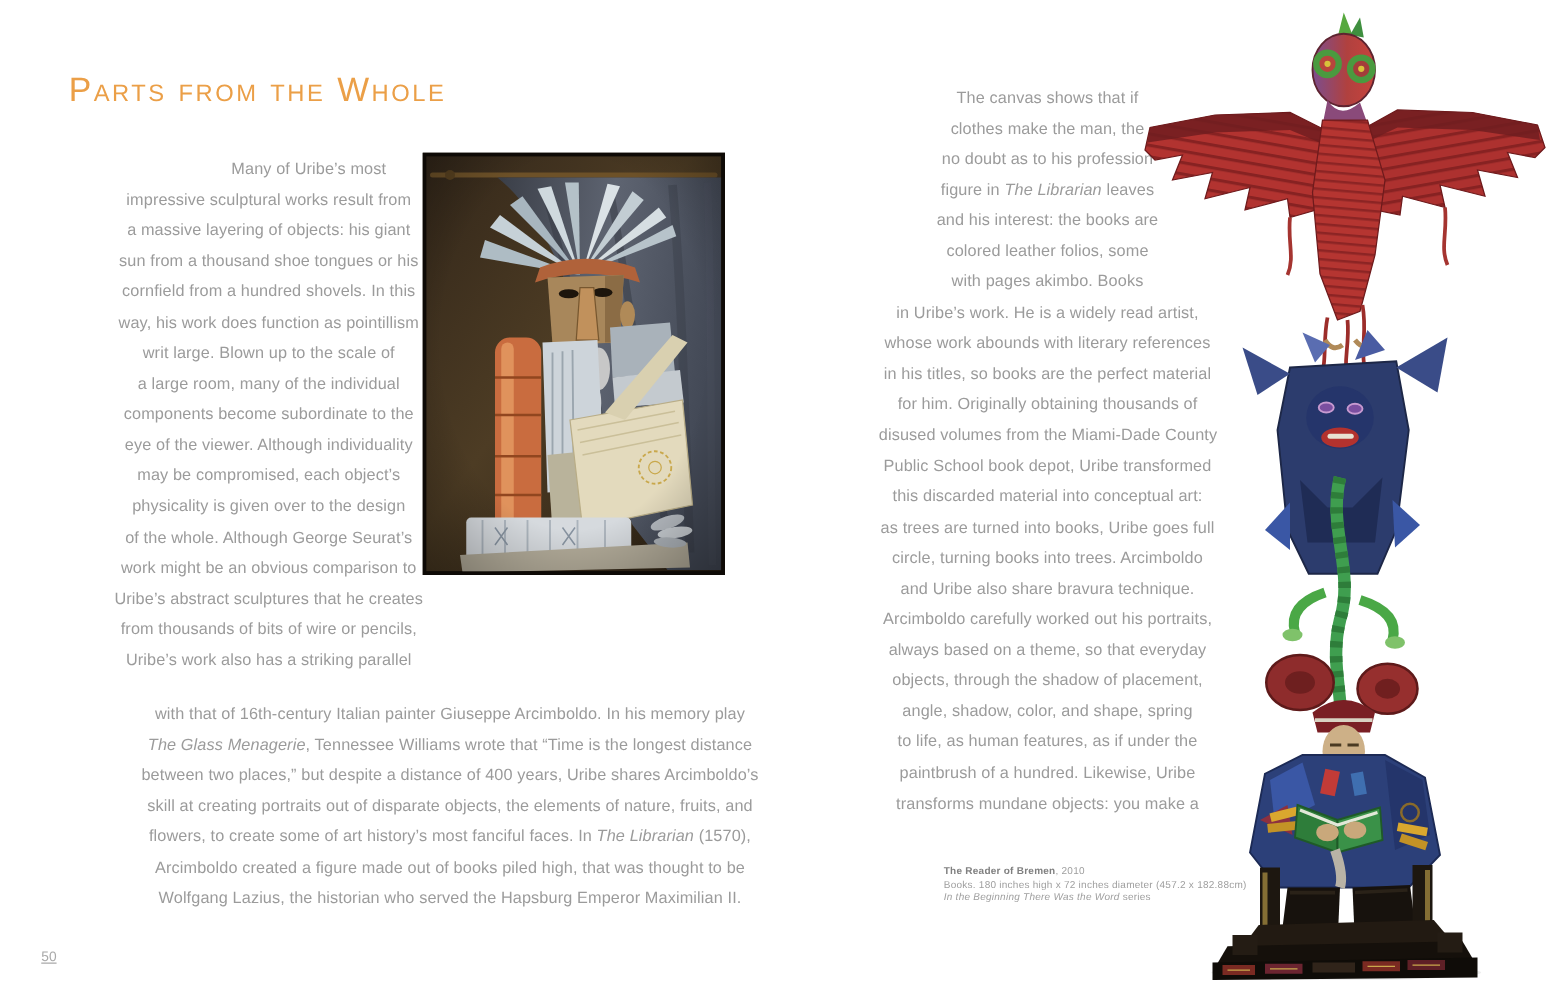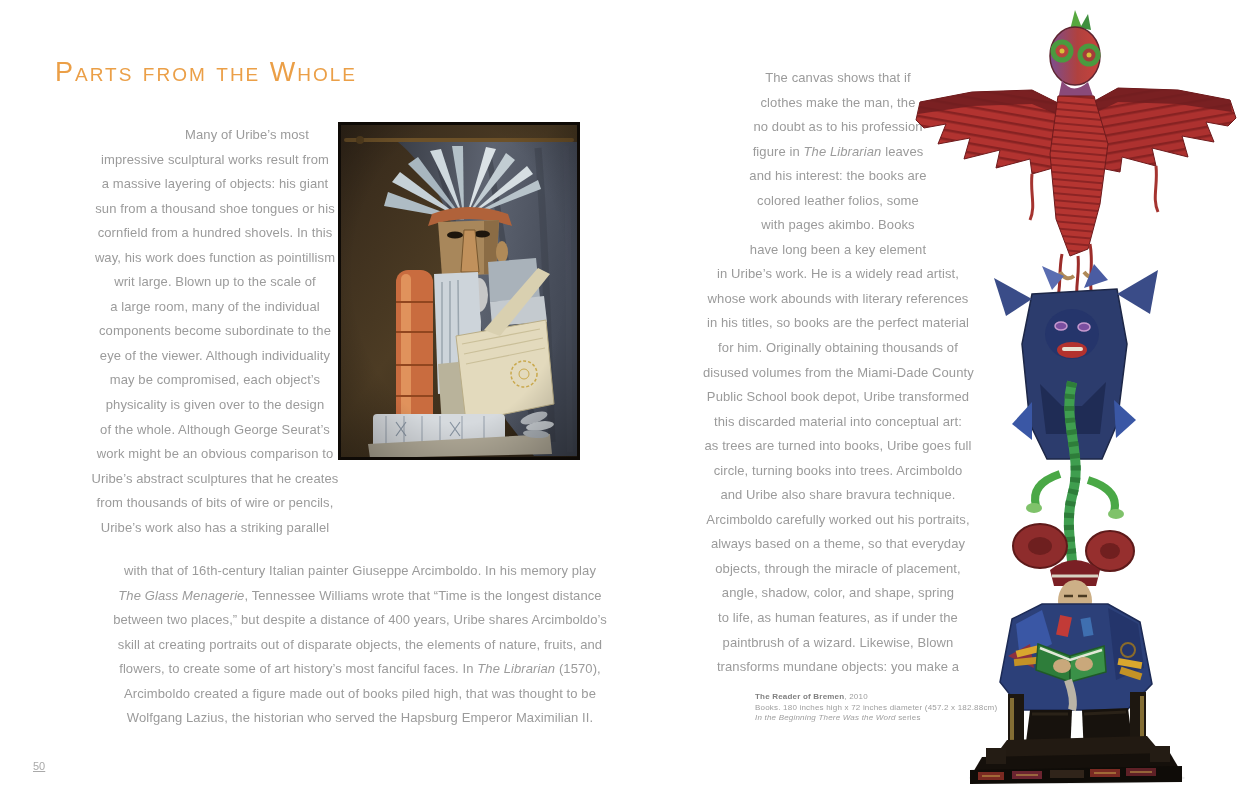--- a/index.html
+++ b/index.html
@@ -150,37 +150,36 @@
 
 
   <div class="col-right bodytext">
       <div class="line"><span>The canvas shows that if</span></div>
       <div class="line"><span>clothes make the man, the</span></div>
       <div class="line"><span>no doubt as to his profession</span></div>
       <div class="line"><span>figure in </span><span class="it">The Librarian</span><span> leaves</span></div>
       <div class="line"><span>and his interest: the books are</span></div>
       <div class="line"><span>colored leather folios, some</span></div>
       <div class="line"><span>with pages akimbo. Books</span></div>
-      <div class="line"><span>have long been a key element</span></div>
       <div class="line"><span>in Uribe’s work. He is a widely read artist,</span></div>
       <div class="line"><span>whose work abounds with literary references</span></div>
       <div class="line"><span>in his titles, so books are the perfect material</span></div>
       <div class="line"><span>for him. Originally obtaining thousands of</span></div>
       <div class="line"><span>disused volumes from the Miami-Dade County</span></div>
       <div class="line"><span>Public School book depot, Uribe transformed</span></div>
       <div class="line"><span>this discarded material into conceptual art:</span></div>
       <div class="line"><span>as trees are turned into books, Uribe goes full</span></div>
       <div class="line"><span>circle, turning books into trees. Arcimboldo</span></div>
       <div class="line"><span>and Uribe also share bravura technique.</span></div>
       <div class="line"><span>Arcimboldo carefully worked out his portraits,</span></div>
       <div class="line"><span>always based on a theme, so that everyday</span></div>
-      <div class="line"><span>objects, through the miracle of placement,</span></div>
+      <div class="line"><span>objects, through the shadow of placement,</span></div>
       <div class="line"><span>angle, shadow, color, and shape, spring</span></div>
       <div class="line"><span>to life, as human features, as if under the</span></div>
-      <div class="line"><span>paintbrush of a wizard. Likewise, Blown</span></div>
+      <div class="line"><span>paintbrush of a hundred. Likewise, Uribe</span></div>
       <div class="line"><span>transforms mundane objects: you make a</span></div>
     </div>
 
   <div class="caption caption-sculpture">
       <div class="line"><span class="b">The Reader of Bremen</span><span>, 2010</span></div>
       <div class="line"><span>Books. 180 inches high x 72 inches diameter (457.2 x 182.88cm)</span></div>
       <div class="line"><span class="it">In the Beginning There Was the Word</span><span> series</span></div>
     </div>
 
   <div class="sculpture">

